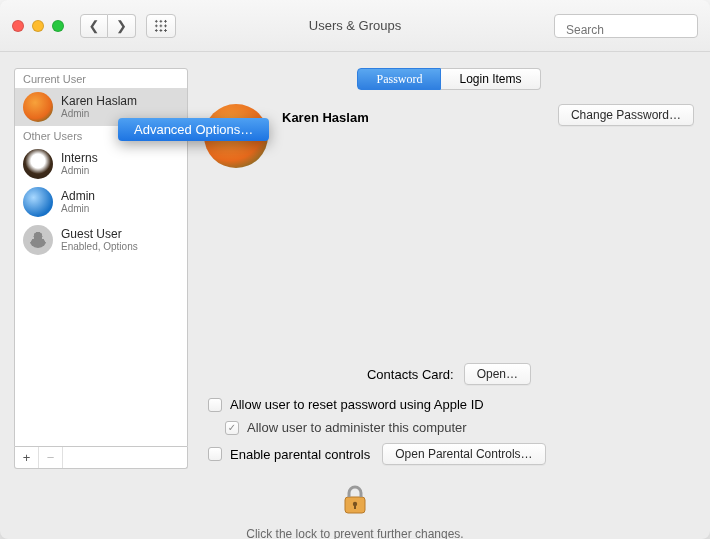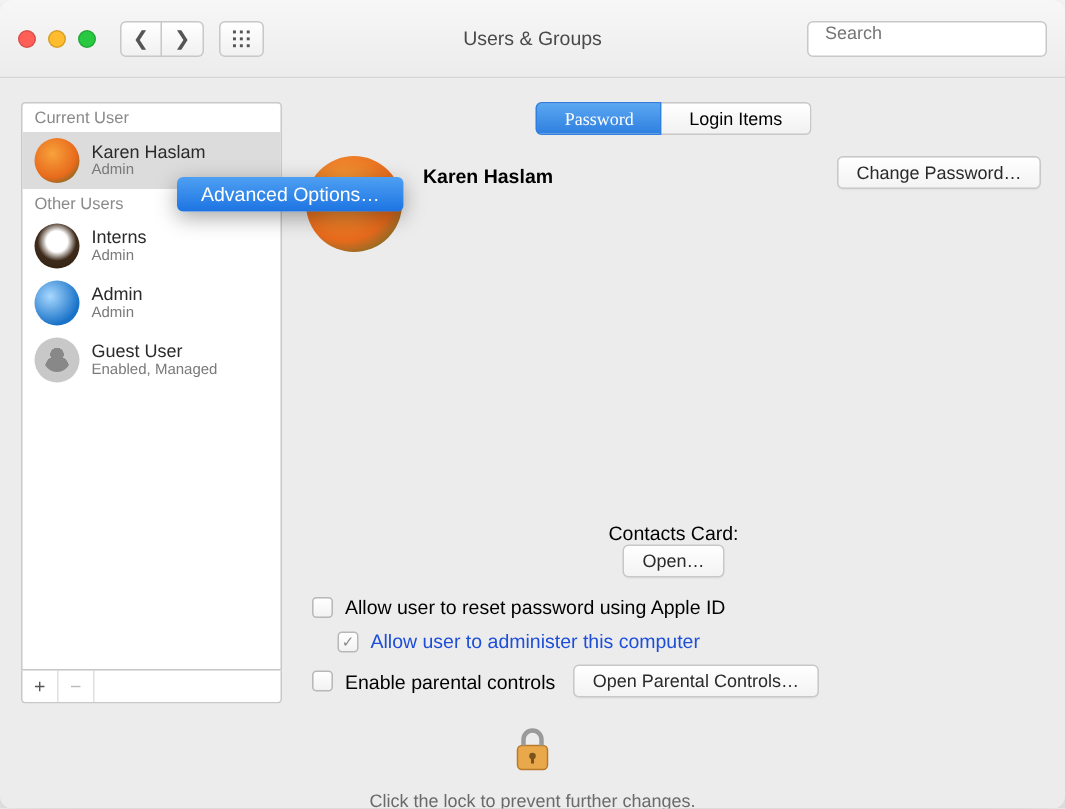--- a/index.html
+++ b/index.html
@@ -12,21 +12,21 @@
 .yellow { background: #febc2e; }
 .green { background: #28c840; }
 .navbtns { display: flex; margin-left: 16px; }
 .segbtn { width: 28px; height: 24px; background: linear-gradient(#fff,#f1f1f1); border: 1px solid #c8c8c8; display: flex; align-items: center; justify-content: center; font-size: 13px; color: #555; }
 .segbtn:first-child { border-radius: 4px 0 0 4px; }
 .segbtn:last-child { border-radius: 0 4px 4px 0; border-left: none; }
 .gridbtn { width: 30px; height: 24px; background: linear-gradient(#fff,#f1f1f1); border: 1px solid #c8c8c8; border-radius: 4px; margin-left: 10px; display: flex; align-items: center; justify-content: center; }
 .griddots { width: 14px; height: 14px; background:
   radial-gradient(#555 1px,transparent 1.2px) 0 0/4.6px 4.6px; }
 .wtitle { position: absolute; left: 50%; transform: translateX(-50%); font-size: 13px; color: #4a4a4a; }
-.search { margin-left: auto; width: 160px; height: 24px; background: #fff; border: 1px solid #c8c8c8; border-radius: 4px; display: flex; align-items: flex-start; padding: 0 6px; gap: 5px; }
+.search { margin-left: auto; width: 144px; height: 24px; background: #fff; border: 1px solid #c8c8c8; border-radius: 4px; display: flex; align-items: flex-end; padding: 0 6px; gap: 5px; }
 .search input { border: none; outline: none; font-size: 12px; flex: 1; background: transparent; }
 .content { display: flex; padding: 16px 14px 10px 14px; gap: 14px; height: 427px; }
 .sidebar { width: 174px; display: flex; flex-direction: column; }
 .userlist { flex: 1; background: #fff; border: 1px solid #c8c8c8; border-radius: 3px 3px 0 0; overflow: visible; position: relative; }
 .section-h { font-size: 11px; color: #8a8a8a; padding: 4px 8px 3px; }
 .user { display: flex; align-items: center; gap: 8px; padding: 4px 8px; }
 .user.selected { background: #dcdcdc; }
 .avatar { width: 30px; height: 30px; border-radius: 50%; background: #999; flex-shrink: 0; position: relative; overflow: hidden; }
 .avatar.tulip { background: radial-gradient(circle at 40% 35%, #f7a23b 0%, #e86a1c 60%, #2b6b2e 100%); }
 .avatar.eagle { background: radial-gradient(circle at 50% 40%, #fff 0%, #fff 30%, #3e2b1a 55%, #2b1f15 100%); }
@@ -44,24 +44,24 @@
 .tab { height: 22px; padding: 0 18px; font-size: 12px; display: flex; align-items: center; border: 1px solid #c8c8c8; background: linear-gradient(#fff,#f1f1f1); }
 .tab.active { background: linear-gradient(#5aa7f0,#2f7fe0); color: #fff; border-color: #2f7fe0; font-family: Liberation Serif, serif; }
 .tab:first-child { border-radius: 4px 0 0 4px; }
 .tab:last-child { border-radius: 0 4px 4px 0; border-left: none; }
 .userhead { display: flex; align-items: flex-start; gap: 14px; padding: 0 2px; }
 .bigavatar { width: 64px; height: 64px; border-radius: 50%; background: radial-gradient(circle at 40% 35%, #f7a23b 0%, #e86a1c 60%, #2b6b2e 100%); }
 .bigname { font-weight: 600; font-size: 13px; margin-top: 6px; flex: 1; }
 .macbtn { height: 22px; padding: 0 12px; font-size: 12px; background: linear-gradient(#fff,#f3f3f3); border: 1px solid #c8c8c8; border-radius: 4px; display: inline-flex; align-items: center; color: #2a2a2a; box-shadow: 0 1px 0 rgba(0,0,0,0.03); }
 .spacer { flex: 1; }
 .row { display: flex; align-items: center; gap: 8px; font-size: 13px; margin: 4px 0 4px 6px; }
-.row.disabled { color: #1d4ed8; padding-left: 17px; }
+.row.disabled { color: #404040; padding-left: 17px; }
 .cbox { width: 14px; height: 14px; border: 1px solid #b8b8b8; border-radius: 3px; background: linear-gradient(#fff,#f2f2f2); display: inline-flex; align-items: center; justify-content: center; font-size: 10px; }
 .cbox.checked::after { content: '✓'; color: #888; }
-.contacts { display: flex; align-items: center; justify-content: center; font-size: 13px; margin: 0 0 8px 0; flex-direction: column; }
+.contacts { display: flex; align-items: center; justify-content: center; gap: 10px; font-size: 13px; margin: 0 0 8px 0; }
 .footer { display: flex; align-items: center; gap: 10px; padding: 4px 16px 14px; font-size: 12px; color: #6a6a6a; flex-direction: column; }
 .helpbtn { margin-left: auto; width: 22px; height: 22px; border-radius: 50%; border: 1px solid #c8c8c8; background: linear-gradient(#fff,#f3f3f3); display: flex; align-items: center; justify-content: center; font-size: 13px; color: #555; }
 .lock { width: 28px; height: 34px; position: relative; }
 .lock svg { width: 28px; height: 34px; }
 .ctxmenu { position: absolute; left: 118px; top: 118px; background: linear-gradient(#4ea0f2,#1d74e2); color: #fff; font-size: 13px; padding: 4px 16px; border-radius: 4px; box-shadow: 0 4px 14px rgba(0,0,0,0.35); white-space: nowrap; z-index: 50; }
 .house { width:18px; height:16px; }
 .magnifier { width:13px; height:13px; }
 </style>
 </head>
 <body>
@@ -113,21 +113,21 @@
           <div class="avatar globe"></div>
           <div>
             <div class="uname">Admin</div>
             <div class="urole">Admin</div>
           </div>
         </div>
         <div class="user">
           <div class="avatar guest"></div>
           <div>
             <div class="uname">Guest User</div>
-            <div class="urole">Enabled, Managed</div>
+            <div class="urole">Enabled, Options</div>
           </div>
         </div>
       </div>
       <div class="addremove">
         <div class="pm">+</div>
         <div class="pm disabled">−</div>
       </div>
     </div>
 
     <div class="main">

